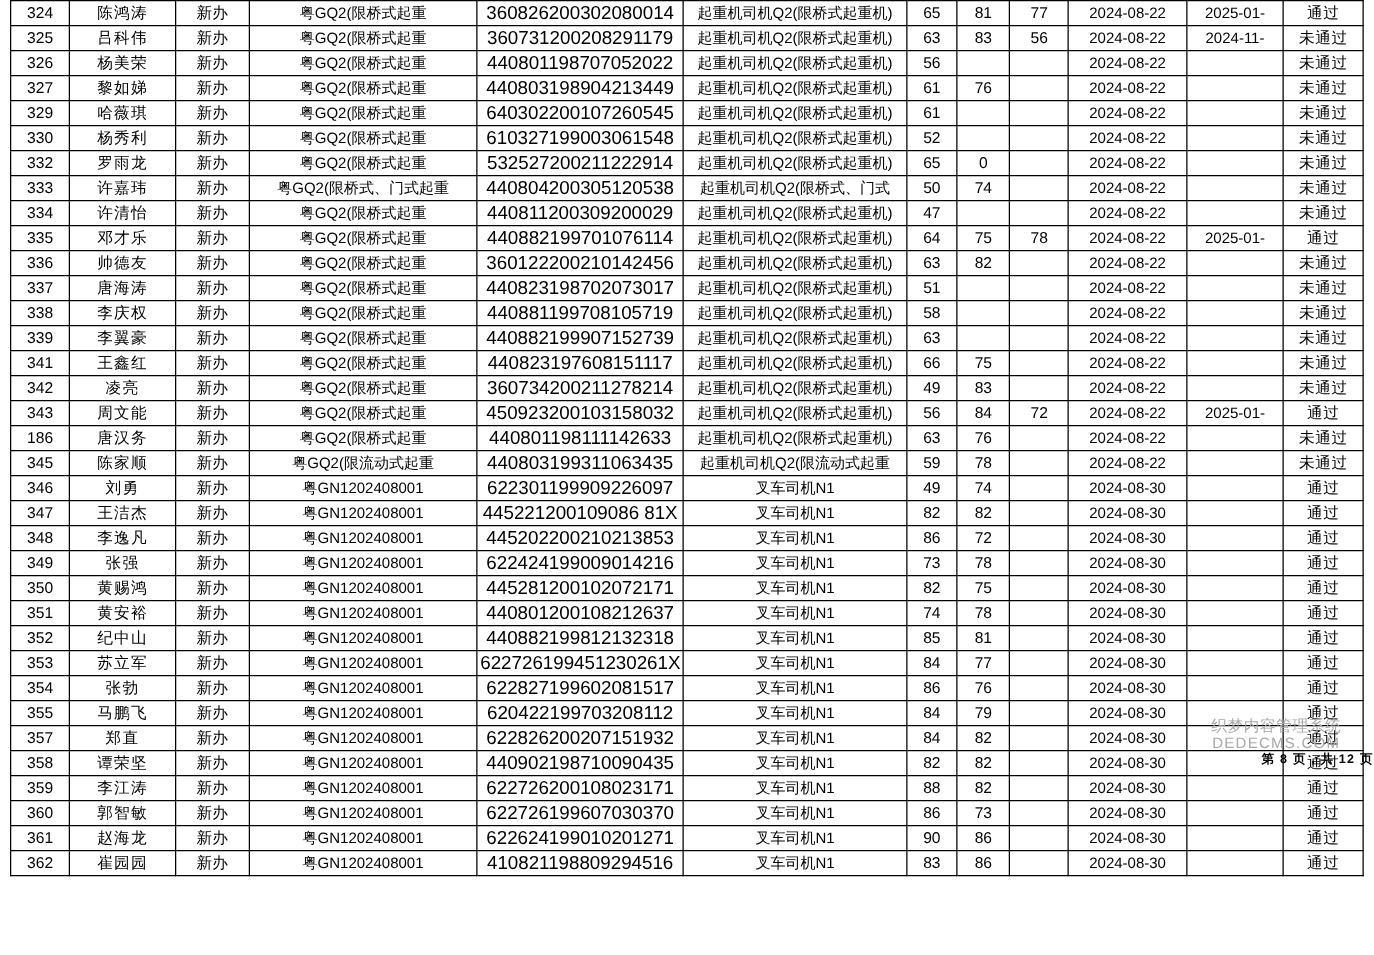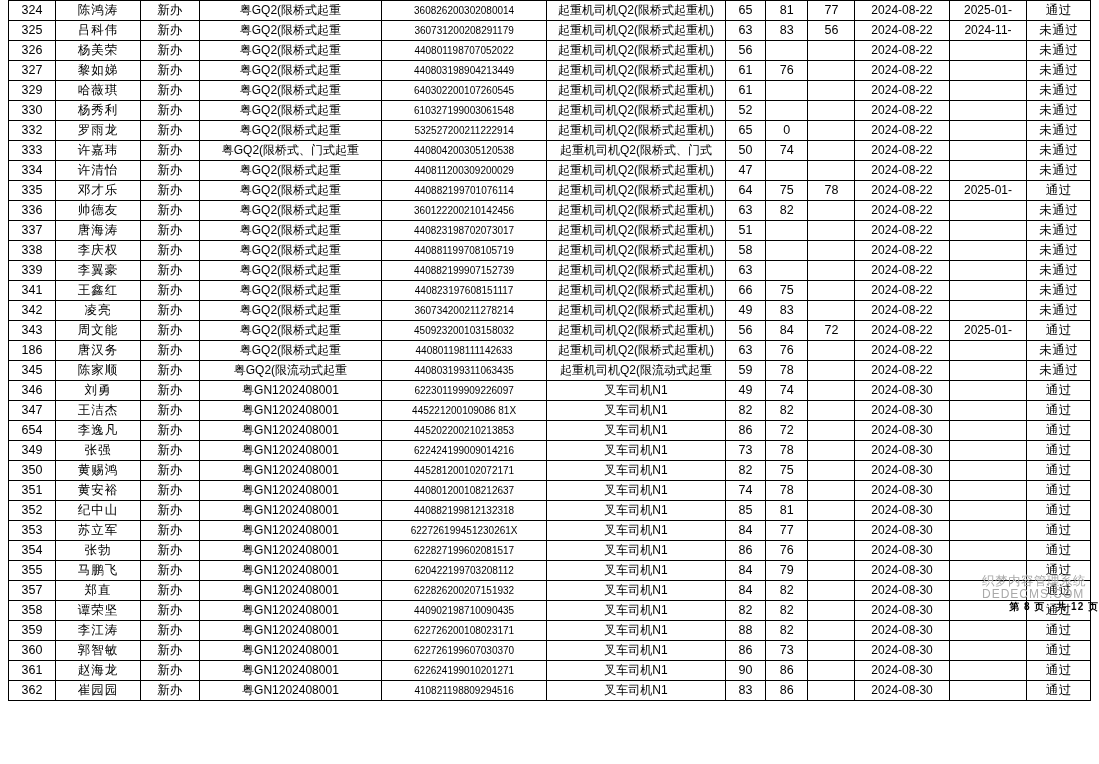--- a/index.html
+++ b/index.html
@@ -46,40 +46,40 @@
   col.c-item   { width: 152px; }
   col.c-s1     { width: 34px; }
   col.c-s2     { width: 36px; }
   col.c-s3     { width: 40px; }
   col.c-d1     { width: 80px; }
   col.c-d2     { width: 66px; }
   col.c-res    { width: 54px; }
 
   td.name { letter-spacing: 1px; }
   td.cert { font-size: 12px; }
-  td.id   { text-align: left; padding-left: 4px; font-size: 10px; }
+  td.id   { text-align: left; padding-left: 4px; font-size: 15px; }
   td.item { font-size: 12px; }
   td.date { font-size: 12px; }
   td.res  { letter-spacing: 0.5px; }
 
   #footer {
     position: absolute;
     left: 0;
     right: 0;
     bottom: 14px;
     text-align: right;
     font-size: 10px;
     letter-spacing: 1px;
     font-weight: bold;
   }
   #watermark {
     position: absolute;
-    right: 13px;
+    right: 26px;
     bottom: 26px;
-    text-align: left;
+    text-align: center;
     color: #a9a9a9;
     line-height: 1.15;
   }
   #watermark .wm-cn {
     font-size: 12.5px;
     letter-spacing: 0.5px;
   }
   #watermark .wm-en {
     font-size: 12px;
     letter-spacing: 1px;
@@ -394,21 +394,21 @@
           <td class="id">445221200109086 81X</td>
           <td class="item">叉车司机N1</td>
           <td>82</td>
           <td>82</td>
           <td></td>
           <td class="date">2024-08-30</td>
           <td class="date"></td>
           <td class="res">通过</td>
         </tr>
         <tr>
-          <td>654</td>
+          <td>348</td>
           <td class="name">李逸凡</td>
           <td>新办</td>
           <td class="cert">粤GN1202408001</td>
           <td class="id">445202200210213853</td>
           <td class="item">叉车司机N1</td>
           <td>86</td>
           <td>72</td>
           <td></td>
           <td class="date">2024-08-30</td>
           <td class="date"></td>

